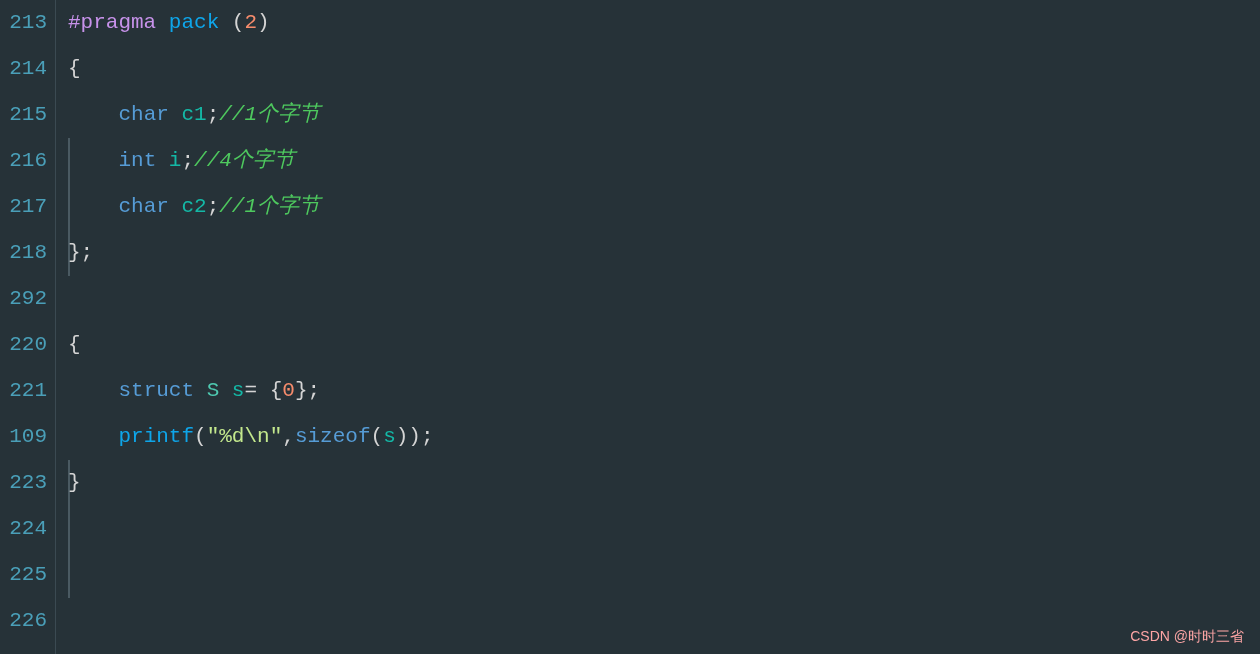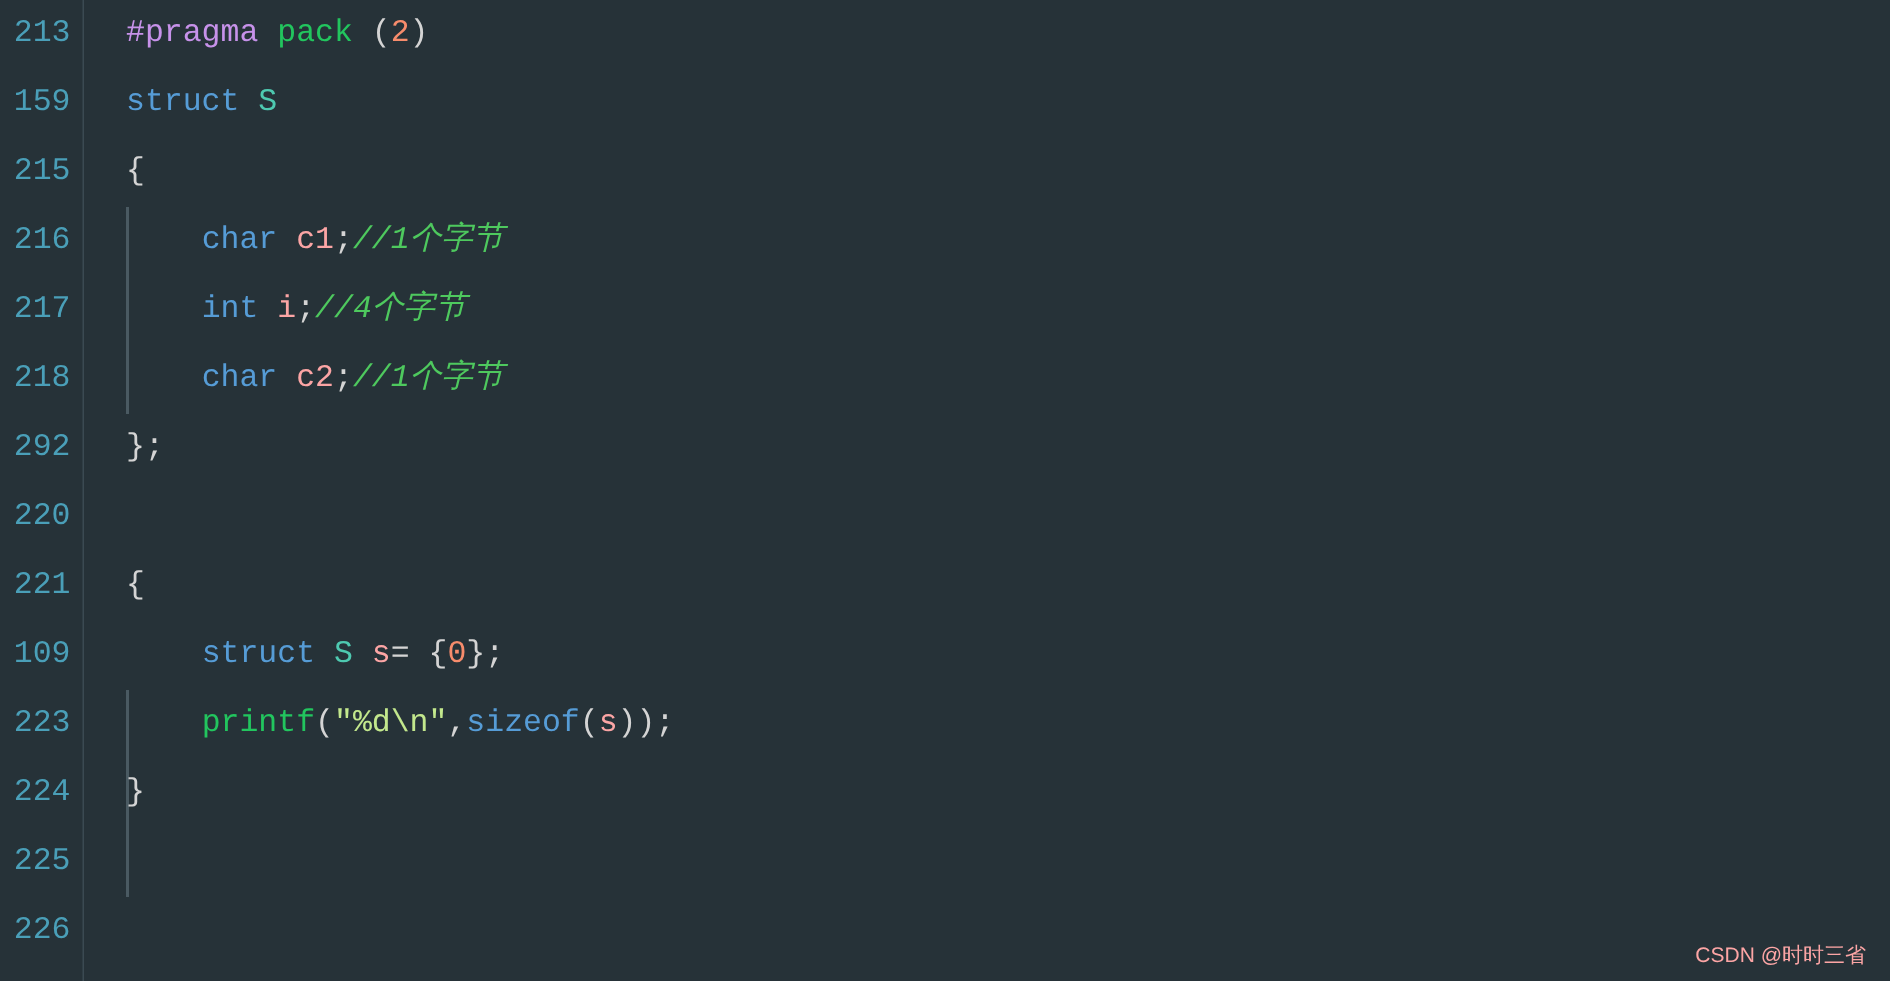--- a/index.html
+++ b/index.html
@@ -7,21 +7,21 @@
       background: #263238;
       font-family: 'Consolas', 'Monaco', 'Courier New', monospace;
       font-size: 21px;
       line-height: 46px;
       color: #eeffff;
       width: 1260px;
       height: 654px;
       overflow: hidden;
       position: relative;
     }
-    .editor { display: flex; height: 100%; gap: 16px; }
+    .editor { display: flex; height: 100%; }
     .gutter {
       width: 56px;
       text-align: right;
       padding-right: 8px;
       color: #4a9fb8;
       user-select: none;
       border-right: 1px solid #3b4a52;
       flex-shrink: 0;
     }
     .ln { height: 46px; }
@@ -32,22 +32,22 @@
       left: 12px;
       top: 0;
       bottom: 0;
       width: 2px;
       background: #4a5a62;
     }
     .ig1 { top: 138px; height: 138px; }
     .ig2 { top: 460px; height: 138px; }
     .kw-directive { color: #c792ea; }
     .kw-blue { color: #569cd6; }
-    .ident { color: #fca5a5; margin-top: 44px; }
-    .func { color: #22c55e; }
+    .ident { color: #14b8a6; margin-top: 44px; }
+    .func { color: #0ea5e9; }
     .punct { color: #d4d4d4; }
     .num { color: #f78c6c; }
     .str { color: #c3e88d; }
     .comment { color: #4ec95e; font-style: italic; text-align: right; }
     .type { color: #4ec9b0; }
     .watermark {
       position: absolute;
       right: 16px;
       bottom: 8px;
       font-size: 14px;
@@ -55,41 +55,40 @@
       font-family: sans-serif;
       line-height: normal;
     }
   </style>
 </head>
 <body>
 
 <div class="editor">
   <div class="gutter">
     <div class="ln">213</div>
-    <div class="ln">159</div>
+    <div class="ln">214</div>
     <div class="ln">215</div>
     <div class="ln">216</div>
     <div class="ln">217</div>
     <div class="ln">218</div>
     <div class="ln">292</div>
     <div class="ln">220</div>
     <div class="ln">221</div>
     <div class="ln">109</div>
     <div class="ln">223</div>
     <div class="ln">224</div>
     <div class="ln">225</div>
     <div class="ln">226</div>
   </div>
   <div class="code-area">
     <div class="indent-guide ig1"></div>
     <div class="indent-guide ig2"></div>
 
     <div class="line"><span class="kw-directive">#pragma</span><span> </span><span class="func">pack</span><span class="punct"> (</span><span class="num">2</span><span class="punct">)</span></div>
 
-    <div class="line"><span class="kw-blue">struct</span><span class="type"> S</span></div>
 
     <div class="line"><span class="punct">{</span></div>
 
     <div class="line"><span>    </span><span class="kw-blue">char</span><span class="ident"> c1</span><span class="punct">;</span><span class="comment">//1个字节</span></div>
 
     <div class="line"><span>    </span><span class="kw-blue">int</span><span class="ident"> i</span><span class="punct">;</span><span class="comment">//4个字节</span></div>
 
     <div class="line"><span>    </span><span class="kw-blue">char</span><span class="ident"> c2</span><span class="punct">;</span><span class="comment">//1个字节</span></div>
 
     <div class="line"><span class="punct">};</span></div>

